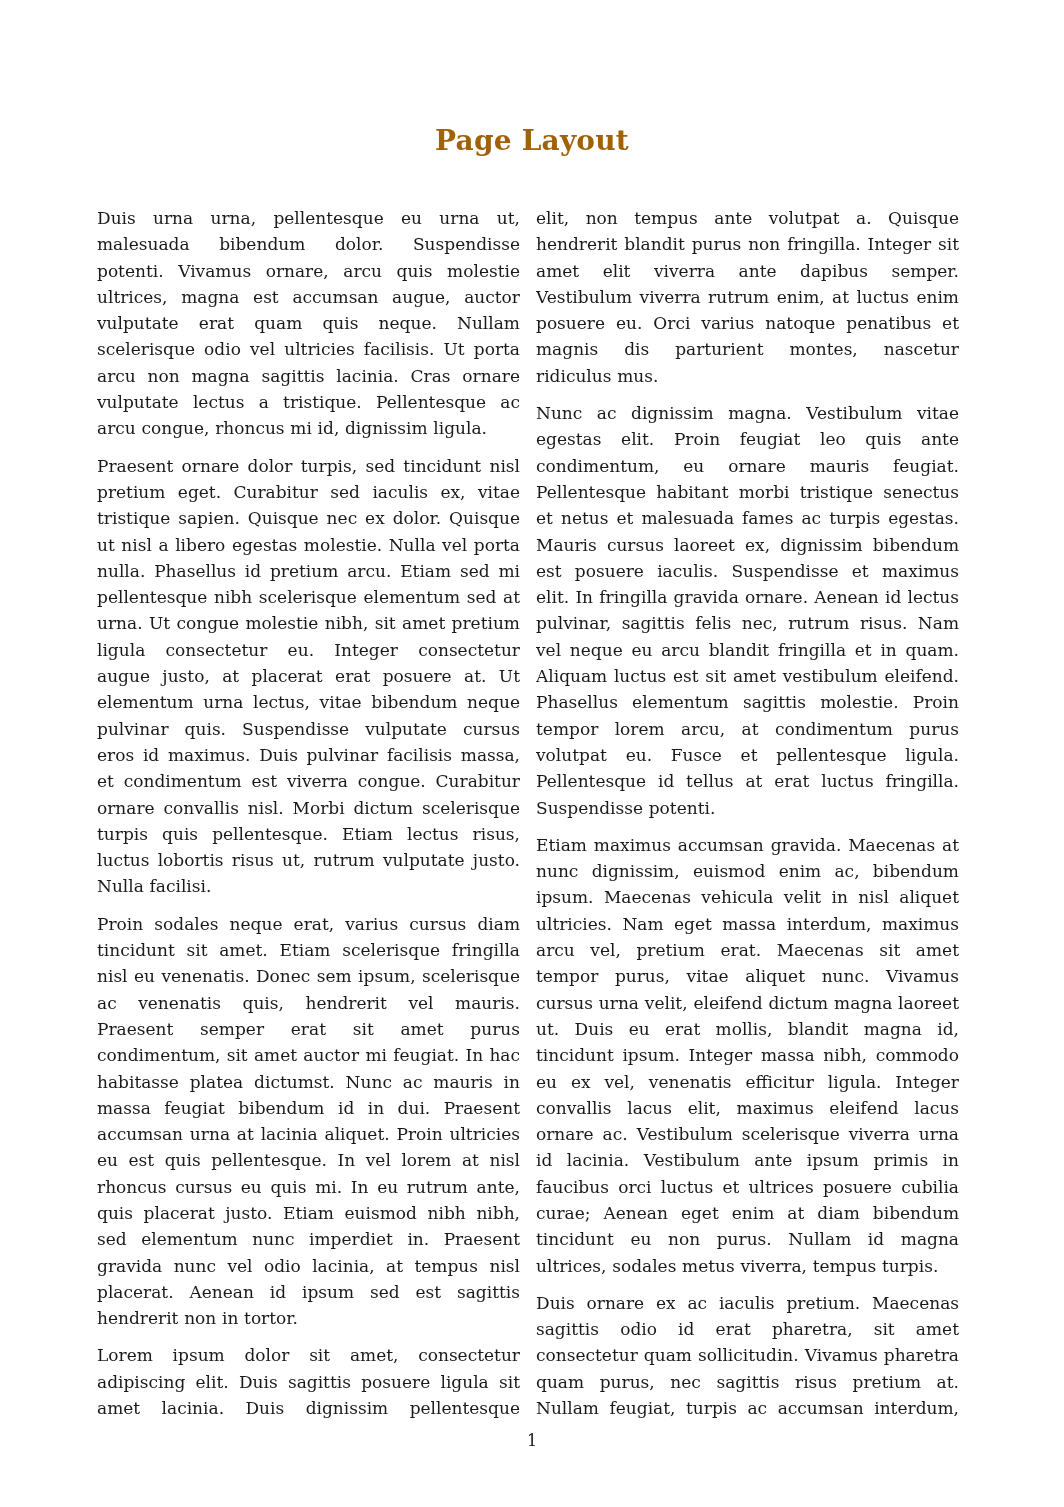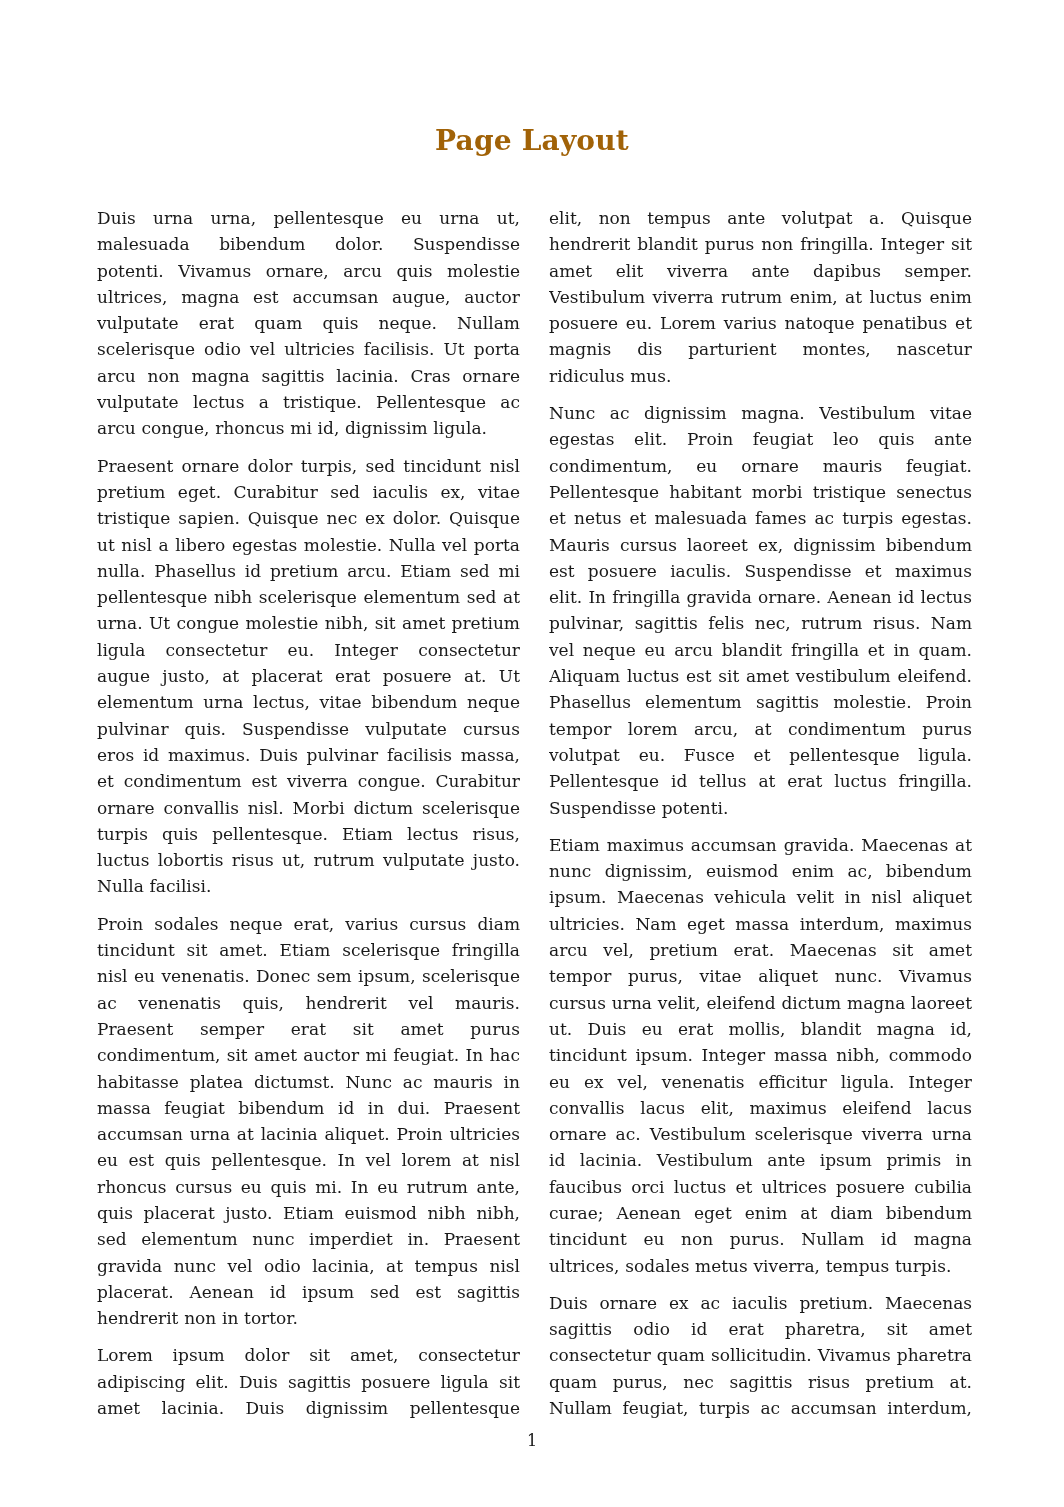--- a/index.html
+++ b/index.html
@@ -28,21 +28,21 @@
     letter-spacing: 0.2px;
     color: #a16207;
   }
   .columns {
     position: absolute;
     top: 205px;
     left: 97px;
     width: 875px;
     height: 1220px;
     display: flex;
-    gap: 29px;
+    gap: 16px;
     overflow: hidden;
   }
   .col {
     width: 423px;
     flex: 0 0 423px;
     overflow: hidden;
   }
   .col p {
     margin: 0 0 11px 0;
     font-size: 17px;
@@ -73,21 +73,21 @@
   <div class="columns">
 
     <div class="col">
       <p>Duis urna urna, pellentesque eu urna ut, malesuada bibendum dolor. Suspendisse potenti. Vivamus ornare, arcu quis molestie ultrices, magna est accumsan augue, auctor vulputate erat quam quis neque. Nullam scelerisque odio vel ultricies facilisis. Ut porta arcu non magna sagittis lacinia. Cras ornare vulputate lectus a tristique. Pellentesque ac arcu congue, rhoncus mi id, dignissim ligula.</p>
       <p>Praesent ornare dolor turpis, sed tincidunt nisl pretium eget. Curabitur sed iaculis ex, vitae tristique sapien. Quisque nec ex dolor. Quisque ut nisl a libero egestas molestie. Nulla vel porta nulla. Phasellus id pretium arcu. Etiam sed mi pellentesque nibh scelerisque elementum sed at urna. Ut congue molestie nibh, sit amet pretium ligula consectetur eu. Integer consectetur augue justo, at placerat erat posuere at. Ut elementum urna lectus, vitae bibendum neque pulvinar quis. Suspendisse vulputate cursus eros id maximus. Duis pulvinar facilisis massa, et condimentum est viverra congue. Curabitur ornare convallis nisl. Morbi dictum scelerisque turpis quis pellentesque. Etiam lectus risus, luctus lobortis risus ut, rutrum vulputate justo. Nulla facilisi.</p>
       <p>Proin sodales neque erat, varius cursus diam tincidunt sit amet. Etiam scelerisque fringilla nisl eu venenatis. Donec sem ipsum, scelerisque ac venenatis quis, hendrerit vel mauris. Praesent semper erat sit amet purus condimentum, sit amet auctor mi feugiat. In hac habitasse platea dictumst. Nunc ac mauris in massa feugiat bibendum id in dui. Praesent accumsan urna at lacinia aliquet. Proin ultricies eu est quis pellentesque. In vel lorem at nisl rhoncus cursus eu quis mi. In eu rutrum ante, quis placerat justo. Etiam euismod nibh nibh, sed elementum nunc imperdiet in. Praesent gravida nunc vel odio lacinia, at tempus nisl placerat. Aenean id ipsum sed est sagittis hendrerit non in tortor.</p>
       <p>Lorem ipsum dolor sit amet, consectetur adipiscing elit. Duis sagittis posuere ligula sit amet lacinia. Duis dignissim pellentesque magna, rhoncus congue sapien finibus mollis. Ut eu sem laoreet, vehicula ipsum in, convallis erat. Vestibulum magna sem, blandit pulvinar augue sit amet, auctor malesuada sapien. Nullam faucibus leo eget eros hendrerit, non laoreet ipsum lacinia. Curabitur cursus diam</p>
     </div>
 
     <div class="col">
-      <p>elit, non tempus ante volutpat a. Quisque hendrerit blandit purus non fringilla. Integer sit amet elit viverra ante dapibus semper. Vestibulum viverra rutrum enim, at luctus enim posuere eu. Lorem varius natoque penatibus et magnis dis parturient montes, nascetur ridiculus mus.</p>
+      <p>elit, non tempus ante volutpat a. Quisque hendrerit blandit purus non fringilla. Integer sit amet elit viverra ante dapibus semper. Vestibulum viverra rutrum enim, at luctus enim posuere eu. Orci varius natoque penatibus et magnis dis parturient montes, nascetur ridiculus mus.</p>
       <p>Nunc ac dignissim magna. Vestibulum vitae egestas elit. Proin feugiat leo quis ante condimentum, eu ornare mauris feugiat. Pellentesque habitant morbi tristique senectus et netus et malesuada fames ac turpis egestas. Mauris cursus laoreet ex, dignissim bibendum est posuere iaculis. Suspendisse et maximus elit. In fringilla gravida ornare. Aenean id lectus pulvinar, sagittis felis nec, rutrum risus. Nam vel neque eu arcu blandit fringilla et in quam. Aliquam luctus est sit amet vestibulum eleifend. Phasellus elementum sagittis molestie. Proin tempor lorem arcu, at condimentum purus volutpat eu. Fusce et pellentesque ligula. Pellentesque id tellus at erat luctus fringilla. Suspendisse potenti.</p>
       <p>Etiam maximus accumsan gravida. Maecenas at nunc dignissim, euismod enim ac, bibendum ipsum. Maecenas vehicula velit in nisl aliquet ultricies. Nam eget massa interdum, maximus arcu vel, pretium erat. Maecenas sit amet tempor purus, vitae aliquet nunc. Vivamus cursus urna velit, eleifend dictum magna laoreet ut. Duis eu erat mollis, blandit magna id, tincidunt ipsum. Integer massa nibh, commodo eu ex vel, venenatis efficitur ligula. Integer convallis lacus elit, maximus eleifend lacus ornare ac. Vestibulum scelerisque viverra urna id lacinia. Vestibulum ante ipsum primis in faucibus orci luctus et ultrices posuere cubilia curae; Aenean eget enim at diam bibendum tincidunt eu non purus. Nullam id magna ultrices, sodales metus viverra, tempus turpis.</p>
       <p>Duis ornare ex ac iaculis pretium. Maecenas sagittis odio id erat pharetra, sit amet consectetur quam sollicitudin. Vivamus pharetra quam purus, nec sagittis risus pretium at. Nullam feugiat, turpis ac accumsan interdum, sem tellus blandit neque, id vulputate diam quam semper nisl. Donec sit amet enim at neque porttitor aliquet. Phasellus facilisis nulla eget placerat eleifend. Vestibulum non egestas eros, eget lobortis ipsum. Nulla rutrum massa eget enim aliquam, id porttitor erat luctus. Nunc sagittis quis</p>
     </div>
 
   </div>
 
   <div class="page-footer">1</div>
 
 </div>

